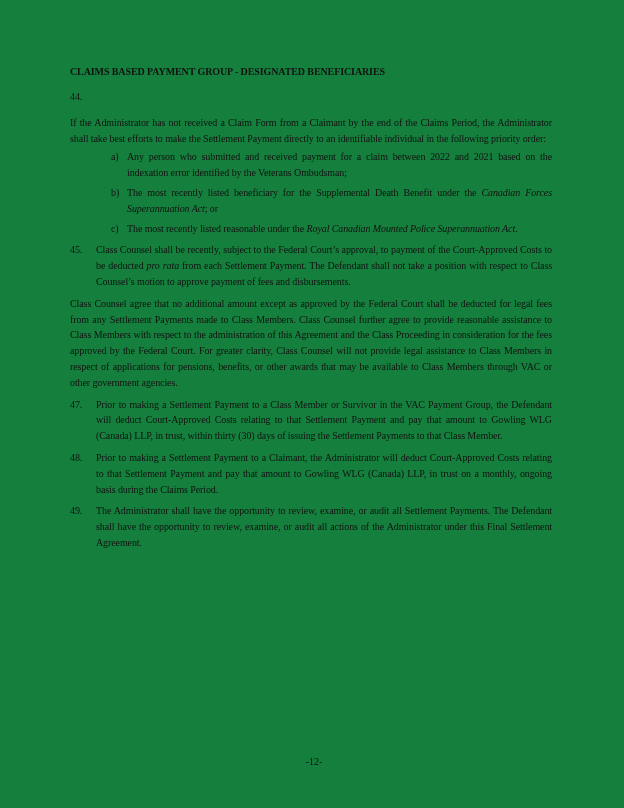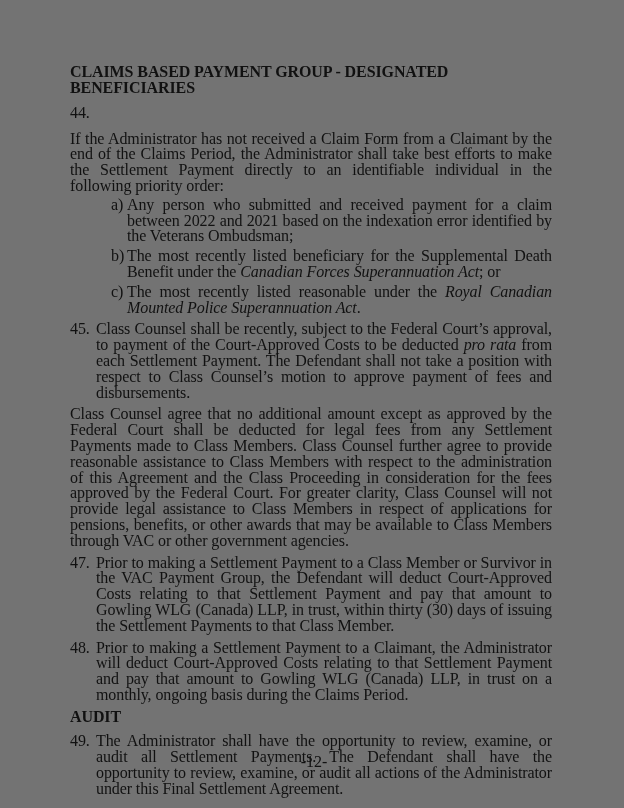--- a/index.html
+++ b/index.html
@@ -1,22 +1,22 @@
 <!DOCTYPE html>
 <html><head>
 <meta charset="utf-8">
 <style>
   html,body{margin:0;padding:0;background:#ffffff;}
   .page{
     position:relative;
     width:624px;height:808px;
-    background:#737373;
+    background:#15803d;
     color:#111;
     font-family:"Liberation Serif", serif;
-    font-size:16px;
+    font-size:10px;
     line-height:15.8px;
     overflow:hidden;
     letter-spacing:-0.1px;
   }
   .content{
     position:absolute;
     left:70px;top:64px;
     width:482px;
   }
   .shead{
@@ -75,20 +75,19 @@
         <div class="ptext"><span>Class Counsel agree that no additional amount except as approved by the Federal Court shall be deducted for legal fees from any Settlement Payments made to Class Members. Class Counsel further agree to provide reasonable assistance to Class Members with respect to the administration of this Agreement and the Class Proceeding in consideration for the fees approved by the Federal Court. For greater clarity, Class Counsel will not provide legal assistance to Class Members in respect of applications for pensions, benefits, or other awards that may be available to Class Members through VAC or other government agencies.</span></div>
       </div>
       <div class="para">
         <div class="pnum">47.</div>
         <div class="ptext"><span>Prior to making a Settlement Payment to a Class Member or Survivor in the VAC Payment Group, the Defendant will deduct Court-Approved Costs relating to that Settlement Payment and pay that amount to Gowling WLG (Canada) LLP, in trust, within thirty (30) days of issuing the Settlement Payments to that Class Member.</span></div>
       </div>
       <div class="para">
         <div class="pnum">48.</div>
         <div class="ptext"><span>Prior to making a Settlement Payment to a Claimant, the Administrator will deduct Court-Approved Costs relating to that Settlement Payment and pay that amount to Gowling WLG (Canada) LLP, in trust on a monthly, ongoing basis during the Claims Period.</span></div>
       </div>
-      <div class="shead">AUDIT</div>
       <div class="para">
         <div class="pnum">49.</div>
         <div class="ptext"><span>The Administrator shall have the opportunity to review, examine, or audit all Settlement Payments. The Defendant shall have the opportunity to review, examine, or audit all actions of the Administrator under this Final Settlement Agreement.</span></div>
       </div>
     </div>
   <div class="footer">-12-</div>
 </div>
 
 </body></html>

